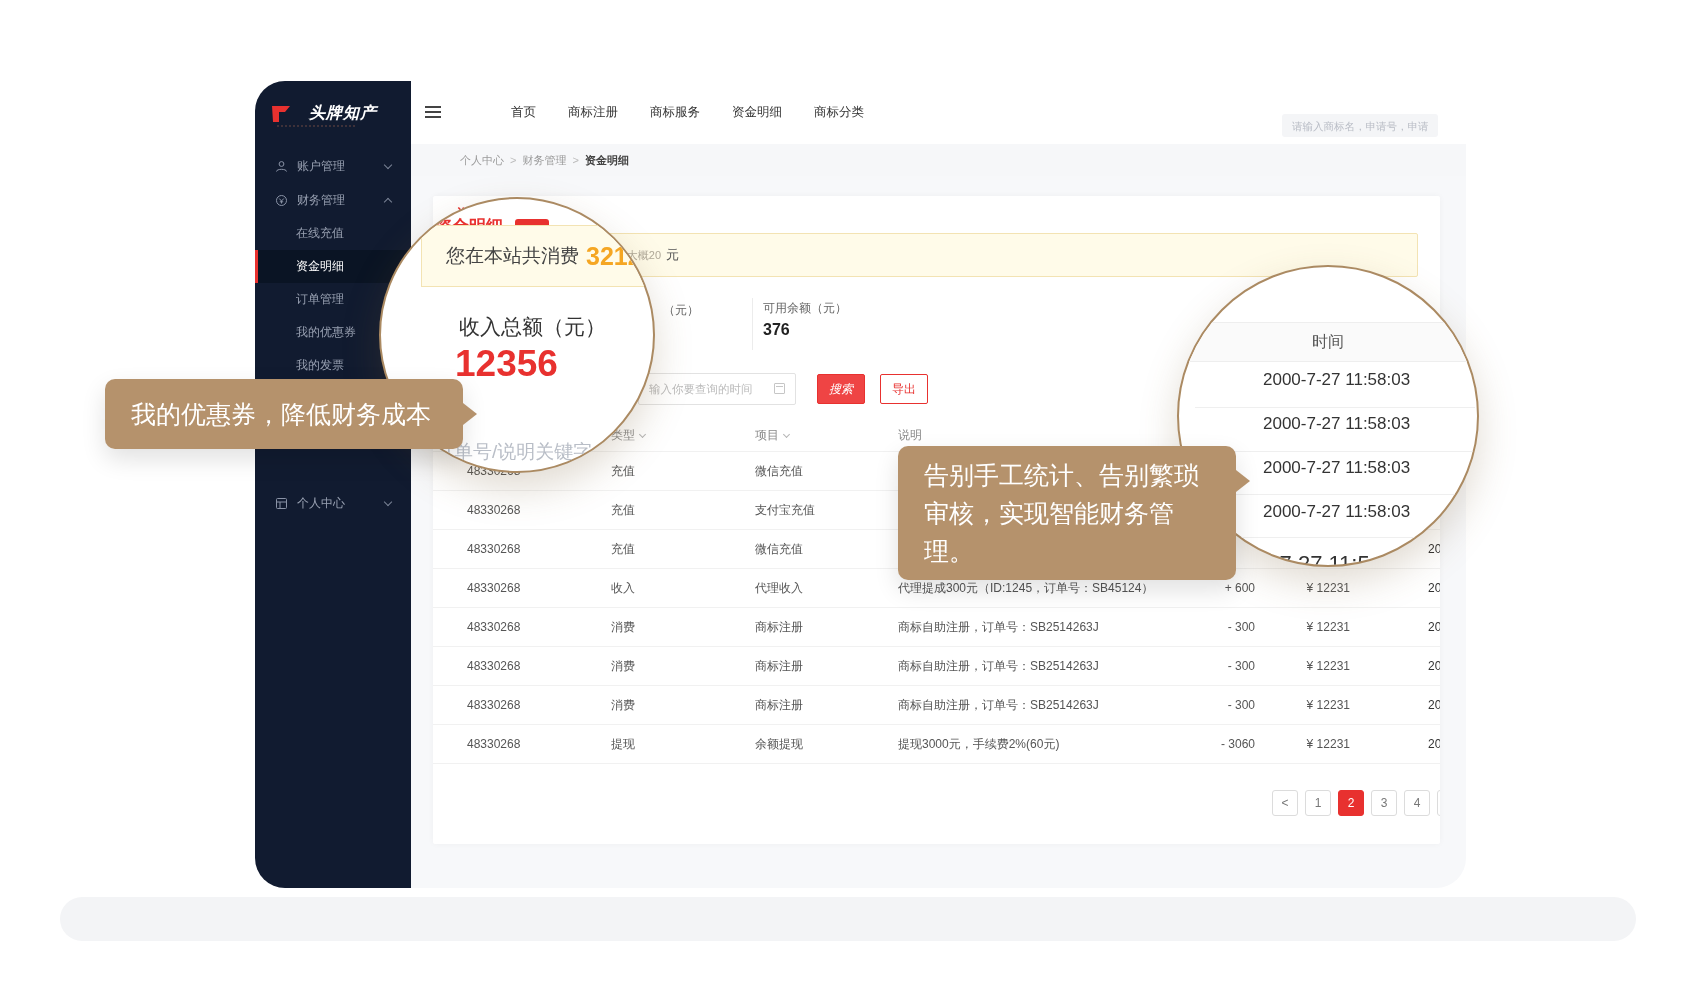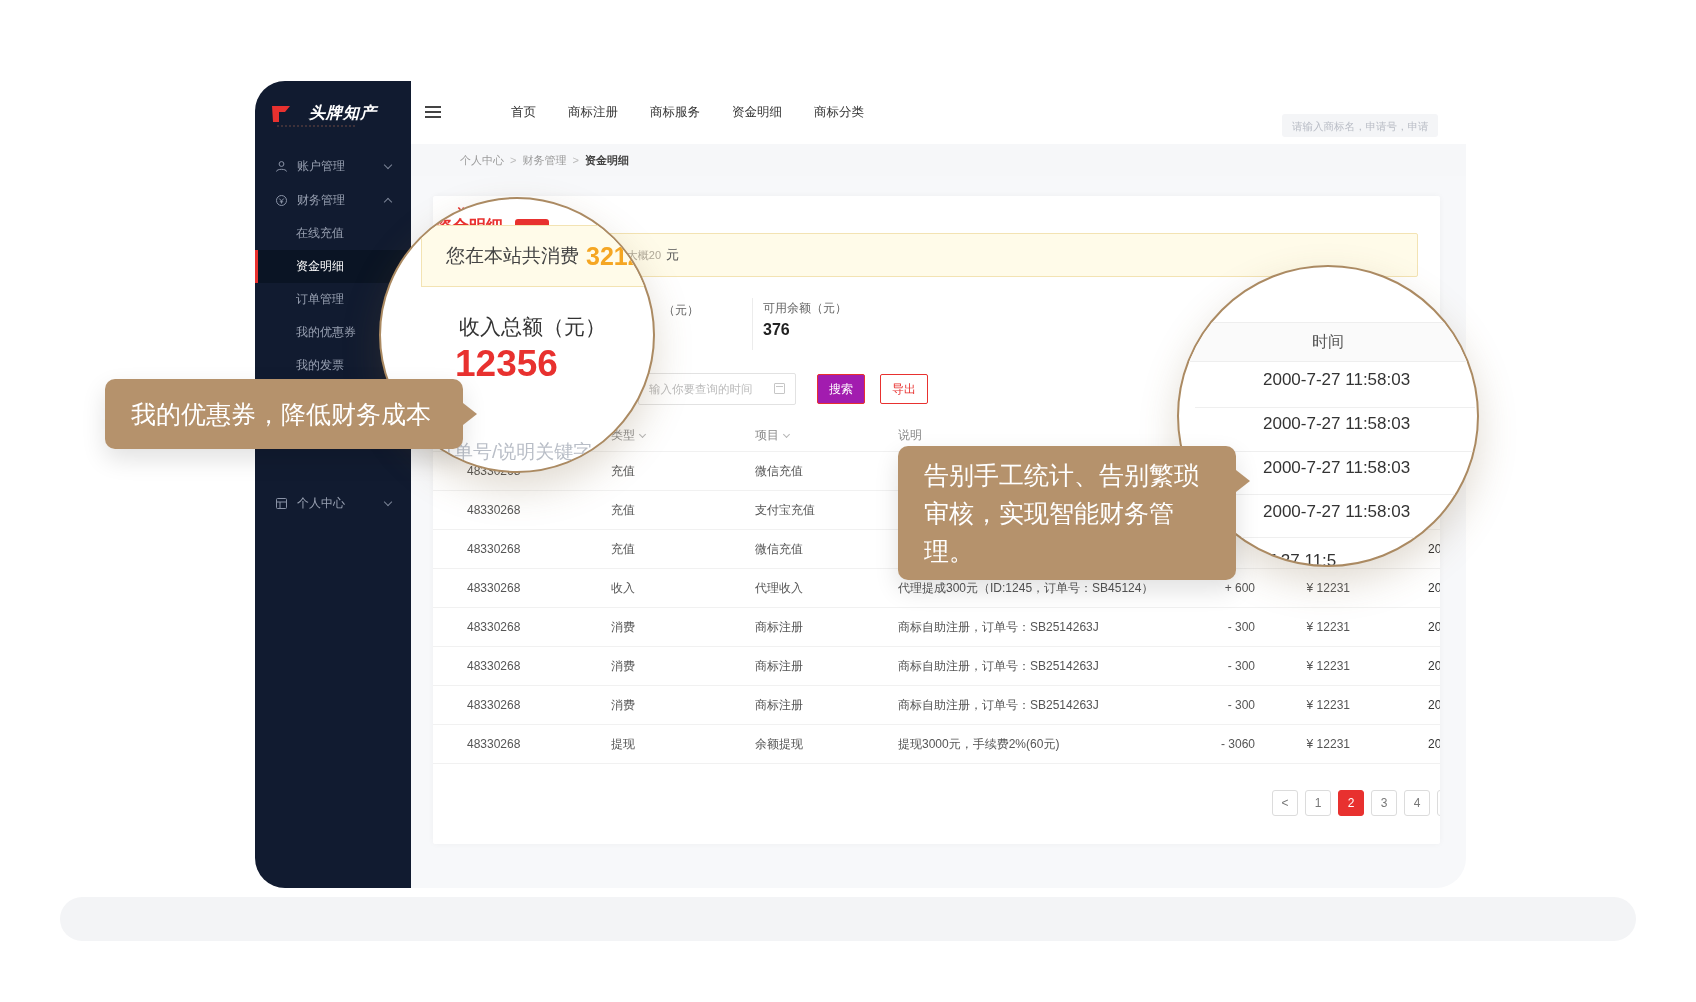--- a/index.html
+++ b/index.html
@@ -53,21 +53,21 @@
   .vdiv { position:absolute; width:1px; height:52px; top:102px; background:#ececec; }
   .stat-l3 { position:absolute; left:330px; top:104px; font-size:12px; color:#666; }
   .stat-v3 { position:absolute; left:330px; top:125px; font-size:16px; font-weight:bold; color:#222; }
   .inp { position:absolute; height:32px; border:1px solid #e2e2e2; border-radius:2px; font-size:11.5px; color:#333; padding:0 10px; outline:none; background:#fff; font-family:inherit; }
   .inp::placeholder { color:#bbb; }
   .kw-input { left:19px; top:177px; width:172px; }
   .date-input { left:205px; top:177px; width:158px; padding-right:26px; }
   .cal { position:absolute; left:341px; top:187px; width:11px; height:11px; border:1px solid #c6c6c6; border-radius:1px; }
   .cal::before { content:""; position:absolute; left:1px; right:1px; top:2px; height:1px; background:#c6c6c6; }
   .btn { position:absolute; top:178px; width:48px; height:30px; border-radius:2px; font-size:12px; display:flex; align-items:center; justify-content:center; cursor:pointer; }
-  .btn-search { left:384px; background:#a21caf; color:#fff; border:1px solid #e8312f; }
+  .btn-search { left:384px; background:#ef4444; color:#fff; border:1px solid #e8312f;font-style:italic; }
   .btn-export { left:447px; background:#fff; color:#e8312f; border:1px solid #e8312f; }
 
   
   .table { position:absolute; left:0; top:224px; width:1300px; }
   .trow { display:grid; grid-template-columns:144px 144px 143px 275px 82px 95px 278px; padding-left:34px; height:39px; align-items:center; font-size:12px; color:#555; border-bottom:1px solid #f1f1f1; }
   .thead { height:32px; color:#8a8a8a; }
   .c-amt, .c-bal { text-align:right; }
   .c-time { padding-left:78px; white-space:nowrap; color:#333; }
   .hchev { display:inline-block; width:5px; height:5px; border-right:1px solid #b5b5b5; border-bottom:1px solid #b5b5b5; transform:rotate(45deg); margin-left:5px; vertical-align:2px; }
 
@@ -85,21 +85,21 @@
   .cl-tabrow .pill { width:34px; height:15px; background:#e8312f; border-radius:3px; margin:0 12px; }
   .cl-tabrow .dark { color:#333;margin-top:44px; }
   .cl-banner { position:absolute; left:40px; top:26px; width:300px; height:62px; background:#fffbe9; border:1px solid #f3e3b3; display:flex; align-items:center; padding-left:24px; font-size:19px; color:#444; white-space:nowrap; }
   .cl-banner .amt { font-size:25px; color:#f5a623; font-weight:bold; margin-left:7px; margin-right:6px; }
   .cl-label { position:absolute; left:78px; top:114px; font-size:21px; color:#333; }
   .cl-value { position:absolute; left:74px; top:144px; font-size:37px; font-weight:bold; color:#e8312f; }
   .cl-keyword { position:absolute; left:54px; top:240px; font-size:19px; color:#b9bec7; white-space:nowrap; }
   .cr-head { position:absolute; left:0; top:55px; width:100%; height:40px; background:#fafafa; border-top:1px solid #eee; border-bottom:1px solid #eee; display:flex; align-items:center; justify-content:center; font-size:16px; color:#555; }
   .cr-row { position:absolute; left:84px; font-size:17px; color:#333; white-space:nowrap; }
   .cr-sep { position:absolute; left:16px; width:280px; height:1px; background:#efefef; }
-  .cr-partial { position:absolute; left:64px; top:284px; font-size:17px; color:#333; white-space:nowrap; }
+  .cr-partial { position:absolute; left:70px; top:284px; font-size:22px; color:#333; white-space:nowrap; }
 
   
   .tip { position:absolute; background:#b5926c; border-radius:10px; color:#fff; box-shadow:0 10px 24px rgba(0,0,0,.12); }
   .tip::after { content:""; position:absolute; right:-14px; top:24px; border-left:14px solid #b5926c; border-top:11px solid transparent; border-bottom:11px solid transparent; }
   .tip .ln { padding:0 26px; font-size:25px; line-height:38px; white-space:nowrap; }
   .tipL { left:105px; top:379px; width:358px; padding:16px 0; }
   .tipR { left:898px; top:446px; width:338px; padding:10px 0; }
 
   .ic svg { display:block; }
 </style>

